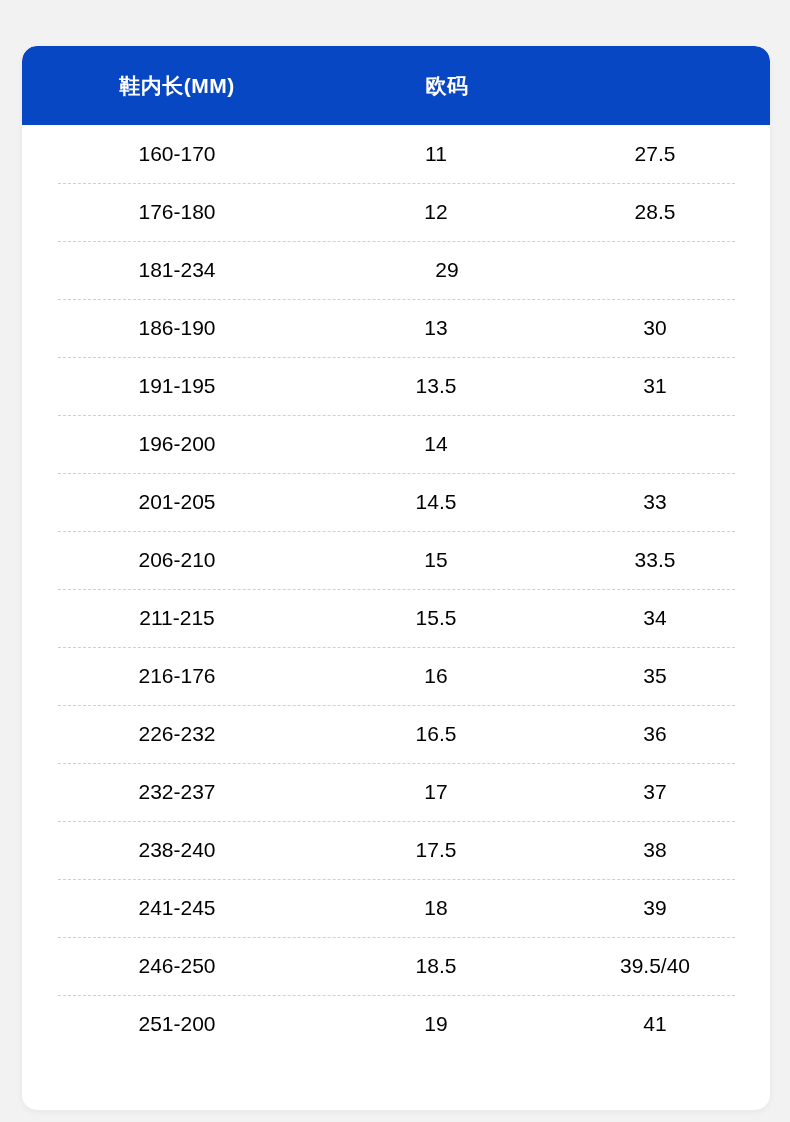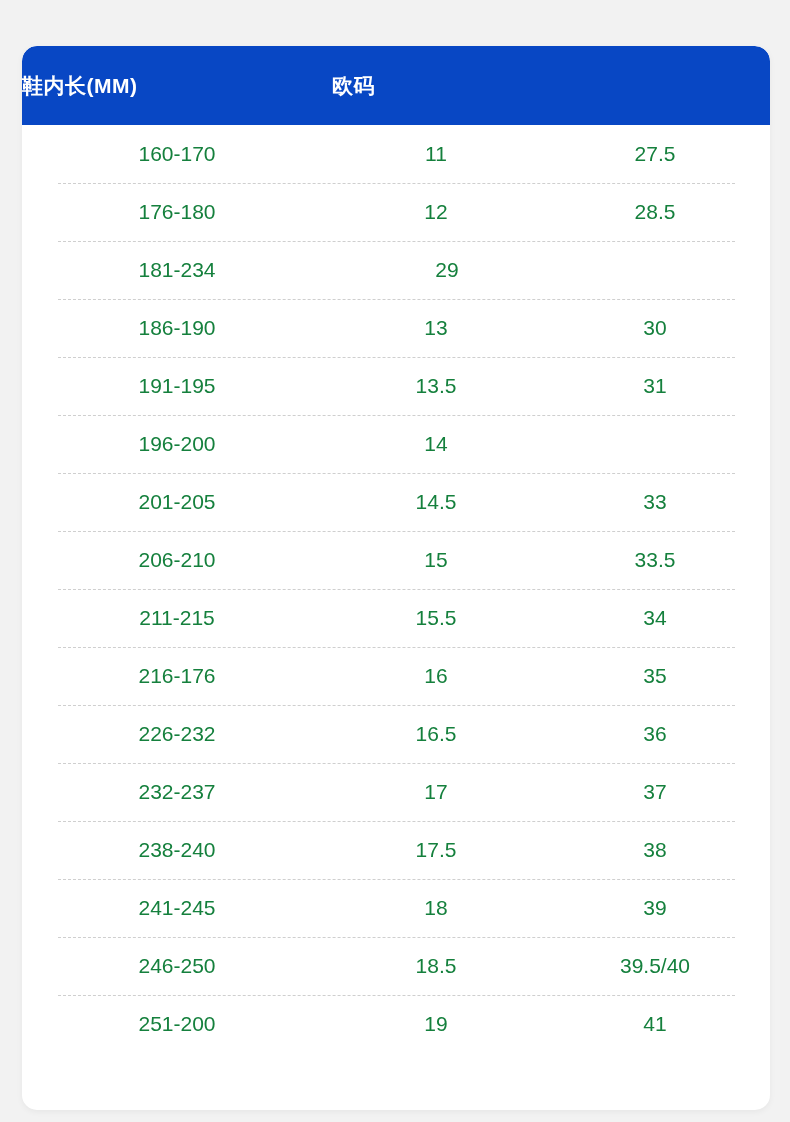--- a/index.html
+++ b/index.html
@@ -32,21 +32,21 @@
     align-items: center;
     height: 79px;
     background: #0847c4;
     border-top-left-radius: 15px;
     border-top-right-radius: 15px;
   }
   .chart-header .hcell {
     font-size: 21px;
     font-weight: bold;
     color: #ffffff;
-    text-align: left;
+    text-align: center;
     letter-spacing: 0.5px;
   }
 
   
   .col-1 { width: 310px; }
   .col-2 { width: 208px; }
   .col-3 { width: 230px; }
 
   
   .chart-body {
@@ -62,21 +62,21 @@
     content: "";
     position: absolute;
     left: 36px;
     right: 35px;
     top: 0;
     border-top: 1px dashed #cfcfcf;
   }
   .chart-row .cell {
     font-size: 21px;
     font-weight: 300;
-    color: #15803d;
+    color: #000000;
     text-align: center;
     white-space: nowrap;
   }
 </style>
 </head>
 <body>
 
 <div id="size-chart-card">
 
   <div class="chart-header">

